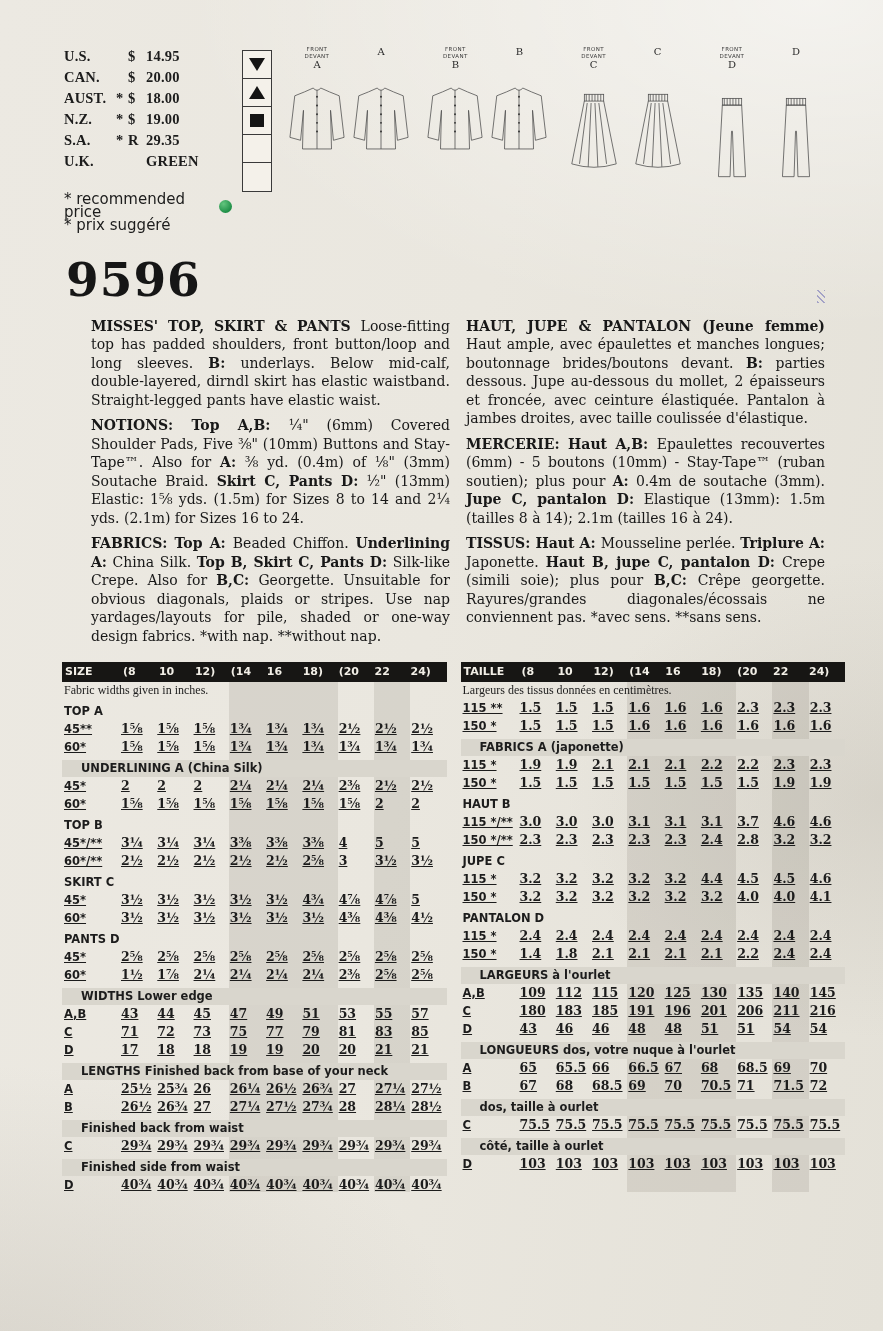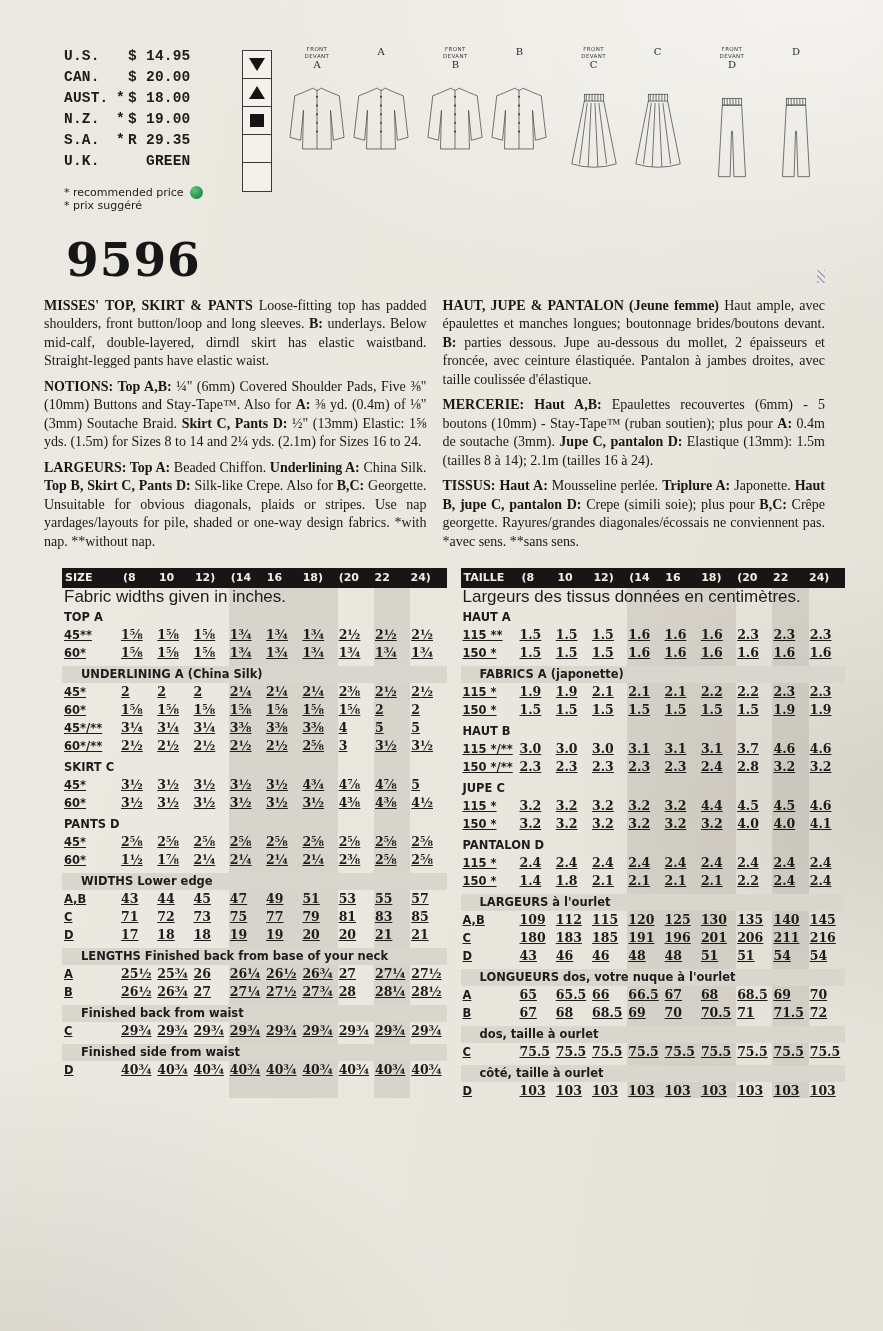--- a/index.html
+++ b/index.html
@@ -9,23 +9,23 @@
     background:
       radial-gradient(130% 45% at 92% 0%, rgba(255,255,255,.55), transparent 55%),
       radial-gradient(90% 40% at 0% 104%, rgba(150,143,130,.22), transparent 60%),
       radial-gradient(60% 30% at 100% 60%, rgba(150,143,130,.18), transparent 60%),
       linear-gradient(100deg, #ece9e2 0%, #eae7df 48%, #e4e1d8 100%);
   }
 
   
   .top-area { display:flex; align-items:flex-start; margin:46px 56px 0 64px; }
   .price-col { width:168px; flex:none; }
-  .price-row { display:grid; grid-template-columns:52px 12px 18px auto; font-family:Liberation Mono, monospace; font-weight:bold; font-size:14.5px; line-height:21px; letter-spacing:.2px; }
+  .price-row { display:grid; grid-template-columns:52px 12px 18px auto; font-family:Liberation Serif, serif; font-weight:bold; font-size:14.5px; line-height:21px; letter-spacing:.2px; }
   .pr-amt { text-align:left; }
-  .price-notes { margin-top:14px; font-family:"DejaVu Sans", sans-serif; font-size:11px; line-height:13px; }
+  .price-notes { margin-top:21px; font-family:"DejaVu Sans", sans-serif; font-size:15px; line-height:13px; }
   .note-line { display:flex; align-items:center; gap:6px; }
   .green-dot { width:13px; height:13px; border-radius:50%; flex:none;
     background:radial-gradient(circle at 35% 30%, #63c57e, #1f8f47 70%); }
 
   .symbol-strip { width:30px; flex:none; margin-left:10px; margin-top:4px; border:1px solid #3a3a3a; background:#f4f1ea; }
   .sym-cell { height:28px; border-bottom:1px solid #3a3a3a; display:flex; align-items:center; justify-content:center; }
   .sym-cell:last-child { border-bottom:none; }
   .tri-down { width:0; height:0; border-left:8px solid transparent; border-right:8px solid transparent; border-top:13px solid #141414; }
   .tri-up { width:0; height:0; border-left:8px solid transparent; border-right:8px solid transparent; border-bottom:13px solid #141414; }
   .sq { width:14px; height:13px; background:#141414; }
@@ -42,38 +42,38 @@
 
   
   .title-row { display:flex; justify-content:space-between; align-items:flex-end; margin:24px 62px 0 66px; }
   .pattern-number { font-family:"DejaVu Serif", serif; font-weight:bold; font-size:47px; line-height:1; letter-spacing:1px; color:#161616; }
   .easy-badge { position:relative; display:inline-block; padding-bottom:6px; }
   .easy-text { position:relative; z-index:1; font-family:"DejaVu Serif", serif; font-weight:bold; font-size:26px; letter-spacing:1px; color:#3c3caa; }
   .easy-hatch { position:absolute; z-index:0; left:-4px; right:-4px; bottom:0; height:13px;
     background:repeating-linear-gradient(45deg, rgba(70,70,168,.42) 0 1.5px, transparent 1.5px 4.5px); }
 
   
-  .desc-row { display:flex; gap:16px; margin:14px 58px 0 44px;font-family:Liberation Serif, serif; }
+  .desc-row { display:flex; gap:16px; margin:14px 58px 0 91px; }
   .desc-col { flex:1; text-align:justify; font-size:14px; line-height:1.32; color:#181818; }
   .desc-p { margin-bottom:7px; }
   .desc-p b { font-weight:bold; }
 
   
   .tables-row { display:flex; gap:14px; margin:10px 38px 0 62px; }
   .ptable { flex:1; position:relative; }
   .ptable::before { content:""; position:absolute; z-index:0; top:20px; bottom:2px;
     left:calc(58px + (100% - 58px) * 3 / 9); width:calc((100% - 58px) * 3 / 9);
     background:rgba(118,112,99,.16); }
   .ptable::after { content:""; position:absolute; z-index:0; top:20px; bottom:2px;
     left:calc(58px + (100% - 58px) * 7 / 9); width:calc((100% - 58px) * 1 / 9);
     background:rgba(118,112,99,.16); }
   .ptable > * { position:relative; z-index:1; }
   .t-headbar { display:grid; grid-template-columns:58px repeat(9,1fr); background:#171614; color:#f1eee6;
     font-family:"DejaVu Sans", sans-serif; font-weight:bold; font-size:11px; line-height:20px; padding:0 0 0 3px; }
-  .t-subtitle { font-family:Liberation Sans, sans-serif; font-size:17px; line-height:17px; padding-left:2px; }
+  .t-subtitle { font-family:Liberation Serif, serif; font-size:12px; line-height:17px; padding-left:2px; }
   .t-section { font-family:"DejaVu Sans", sans-serif; font-weight:bold; font-size:11.5px; line-height:15px; margin-top:4px; padding:1px 2px; }
   .t-band { background:#d9d6cd;padding-left:19px; }
   .t-row { display:grid; grid-template-columns:58px repeat(9,1fr); align-items:baseline;text-decoration:underline; }
   .t-rlabel { font-family:"DejaVu Sans", sans-serif; font-weight:bold; font-size:11.5px; padding:2px 0 1px 2px; }
   .t-val { font-family:"DejaVu Serif", serif; font-weight:bold; font-size:12.5px; line-height:18px; padding-left:1px; white-space:nowrap; }
 </style>
 </head>
 <body>
 
 <svg width="0" height="0" style="position:absolute" aria-hidden="true">
@@ -271,21 +271,21 @@
     <div class="pattern-number">9596</div>
     <div class="easy-badge">
       <div class="easy-hatch"></div>
     </div>
   </div>
 
   <div class="desc-row">
     <div class="desc-col">
         <p class="desc-p"><b>MISSES' TOP, SKIRT &amp; PANTS </b><span>Loose-fitting top has padded shoulders, front button/loop and long sleeves. </span><b>B:</b><span> underlays. Below mid-calf, double-layered, dirndl skirt has elastic waistband. Straight-legged pants have elastic waist.</span></p>
         <p class="desc-p"><b>NOTIONS: Top A,B: </b><span>¼" (6mm) Covered Shoulder Pads, Five ⅜" (10mm) Buttons and Stay-Tape™. Also for </span><b>A:</b><span> ⅜ yd. (0.4m) of ⅛" (3mm) Soutache Braid. </span><b>Skirt C, Pants D:</b><span> ½" (13mm) Elastic: 1⅝ yds. (1.5m) for Sizes 8 to 14 and 2¼ yds. (2.1m) for Sizes 16 to 24.</span></p>
-        <p class="desc-p"><b>LARGEURS: Top A: </b><span>Beaded Chiffon. </span><b>Underlining A:</b><span> China Silk. </span><b>Top B, Skirt C, Pants D:</b><span> Silk-like Crepe. Also for </span><b>B,C:</b><span> Georgette. Unsuitable for obvious diagonals, plaids or stripes. Use nap yardages/layouts for pile, shaded or one-way design fabrics. *with nap. **without nap.</span></p>
+        <p class="desc-p"><b>FABRICS: Top A: </b><span>Beaded Chiffon. </span><b>Underlining A:</b><span> China Silk. </span><b>Top B, Skirt C, Pants D:</b><span> Silk-like Crepe. Also for </span><b>B,C:</b><span> Georgette. Unsuitable for obvious diagonals, plaids or stripes. Use nap yardages/layouts for pile, shaded or one-way design fabrics. *with nap. **without nap.</span></p>
       </div>
     <div class="desc-col">
         <p class="desc-p"><b>HAUT, JUPE &amp; PANTALON (Jeune femme) </b><span>Haut ample, avec épaulettes et manches longues; boutonnage brides/boutons devant. </span><b>B:</b><span> parties dessous. Jupe au-dessous du mollet, 2 épaisseurs et froncée, avec ceinture élastiquée. Pantalon à jambes droites, avec taille coulissée d'élastique.</span></p>
         <p class="desc-p"><b>MERCERIE: Haut A,B: </b><span>Epaulettes recouvertes (6mm) - 5 boutons (10mm) - Stay-Tape™ (ruban soutien); plus pour </span><b>A:</b><span> 0.4m de soutache (3mm). </span><b>Jupe C, pantalon D:</b><span> Elastique (13mm): 1.5m (tailles 8 à 14); 2.1m (tailles 16 à 24).</span></p>
         <p class="desc-p"><b>TISSUS: Haut A: </b><span>Mousseline perlée. </span><b>Triplure A:</b><span> Japonette. </span><b>Haut B, jupe C, pantalon D:</b><span> Crepe (simili soie); plus pour </span><b>B,C:</b><span> Crêpe georgette. Rayures/grandes diagonales/écossais ne conviennent pas. *avec sens. **sans sens.</span></p>
       </div>
   </div>
 
   <div class="tables-row">
     <div class="ptable">
@@ -345,20 +345,21 @@
           <div class="t-val">1⅝</div>
           <div class="t-val">1⅝</div>
           <div class="t-val">1⅝</div>
           <div class="t-val t-shade">1⅝</div>
           <div class="t-val t-shade">1⅝</div>
           <div class="t-val t-shade">1⅝</div>
           <div class="t-val">1⅝</div>
           <div class="t-val t-shade">2</div>
           <div class="t-val">2</div>
         </div>
+        <div class="t-section">TOP B</div>
         <div class="t-row">
           <div class="t-rlabel">45*/**</div>
           <div class="t-val">3¼</div>
           <div class="t-val">3¼</div>
           <div class="t-val">3¼</div>
           <div class="t-val t-shade">3⅜</div>
           <div class="t-val t-shade">3⅜</div>
           <div class="t-val t-shade">3⅜</div>
           <div class="t-val">4</div>
           <div class="t-val t-shade">5</div>
@@ -522,21 +523,20 @@
           <div class="t-hsize">10</div>
           <div class="t-hsize">12)</div>
           <div class="t-hsize">(14</div>
           <div class="t-hsize">16</div>
           <div class="t-hsize">18)</div>
           <div class="t-hsize">(20</div>
           <div class="t-hsize">22</div>
           <div class="t-hsize">24)</div>
         </div>
         <div class="t-subtitle">Largeurs des tissus données en centimètres.</div>
-        <div class="t-section">HAUT A</div>
         <div class="t-row">
           <div class="t-rlabel">115 **</div>
           <div class="t-val">1.5</div>
           <div class="t-val">1.5</div>
           <div class="t-val">1.5</div>
           <div class="t-val t-shade">1.6</div>
           <div class="t-val t-shade">1.6</div>
           <div class="t-val t-shade">1.6</div>
           <div class="t-val">2.3</div>
           <div class="t-val t-shade">2.3</div>

